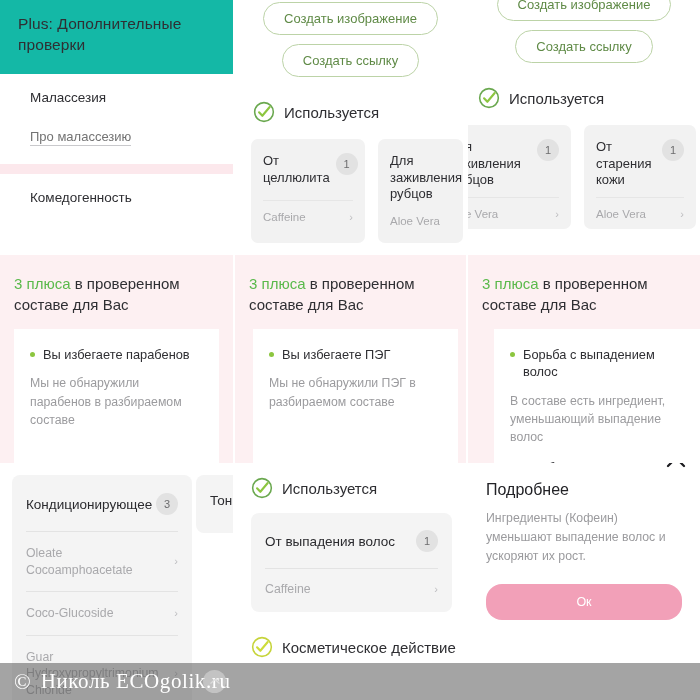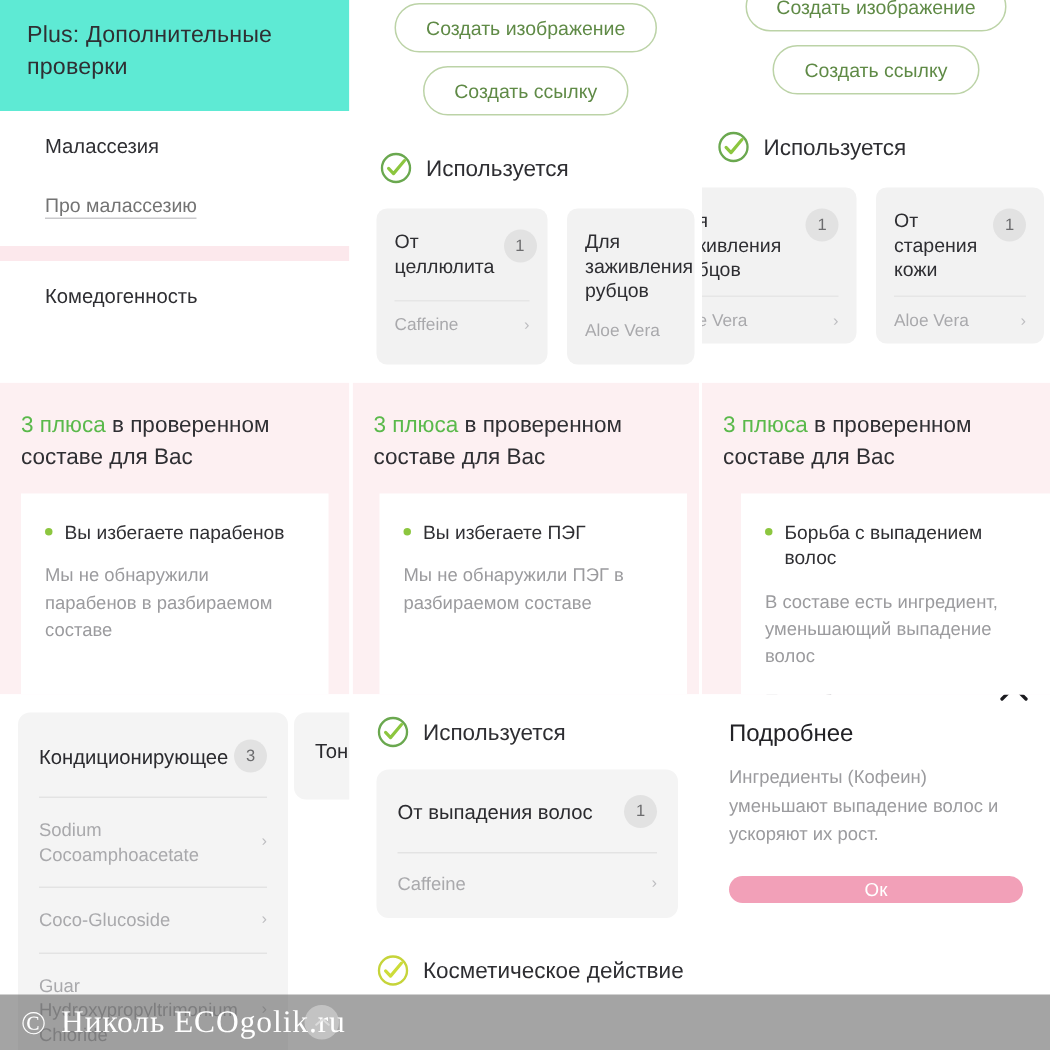--- a/index.html
+++ b/index.html
@@ -19,21 +19,21 @@
   .row-mid    { position:absolute; left:0; right:0; top:255px; height:208px; overflow:hidden; }
   .row-bot    { position:absolute; left:0; right:0; top:463px; height:237px; overflow:hidden; }
 
   .cell { position:absolute; top:0; bottom:0; overflow:hidden; background:#fff; }
   .cell.c1 { left:0px;   width:233px; }
   .cell.c2 { left:235px; width:231px; }
   .cell.c3 { left:468px; width:232px; }
 
   
   .plus-hdr {
-    background:#5eead4; padding:14px 18px 18px 18px;
+    background:#14b8a6; padding:14px 18px 18px 18px;
   }
   .plus-hdr-title {
     font-size:15.5px; color:#2f2f33; line-height:1.35; letter-spacing:.1px;
   }
   .white-card {
     background:#fff; margin:0 14px; padding:16px 16px 18px 16px;
   }
   .wc-title { font-size:13.5px; color:#2e2e32; margin-bottom:11px; }
   .wc-body  { font-size:12.5px; color:#9b9b9e; line-height:1.45; }
   .wc-body b { color:#3b3b3f; font-weight:600; }
@@ -130,21 +130,21 @@
     display:flex; justify-content:space-between; align-items:center;
     border-top:1px solid #e3e3e3; padding:13px 0 16px 0;
     font-size:12.3px; color:#a9a9ac;
   }
 
   
   .modal { padding:18px 18px 0 18px; background:#fff; }
   .modal-title { font-size:16px; color:#222226; margin-bottom:10px; }
   .modal-body { font-size:12.3px; color:#9b9b9e; line-height:1.55; }
   .ok-btn {
-    margin-top:18px; height:18px; border-radius:16px; background:#f2a0b8;
+    margin-top:18px; height:36px; border-radius:16px; background:#f2a0b8;
     color:#ffffff; font-size:12.5px; display:flex; align-items:center;
     justify-content:center; border:none; width:100%;
   }
   .chev-up {
     position:absolute; right:14px; top:-9px; width:20px; height:14px;
   }
 
   
   .wm {
     position:absolute; left:0; top:663px; width:700px; height:37px;
@@ -317,21 +317,21 @@
 
   <div class="row-bot">
 
     <div class="cell c1">
       <div class="grp-card" style="width:180px;">
         <div class="grp-head">
           <span class="grp-title">Кондиционирующее</span>
           <span class="badge">3</span>
         </div>
         <div class="grp-item">
-          <span class="txt">Sodium Cocoamphoacetate</span>
+          <span class="txt">Oleate Cocoamphoacetate</span>
           <span class="chev">›</span>
         </div>
         <div class="grp-item">
           <span class="txt">Coco-Glucoside</span>
           <span class="chev">›</span>
         </div>
         <div class="grp-item" style="border-bottom:none;padding-bottom:22px;">
           <span class="txt" style="width:128px;display:inline-block;">Guar Hydroxypropyltrimonium Chloride</span>
           <span class="chev">›</span>
         </div>

